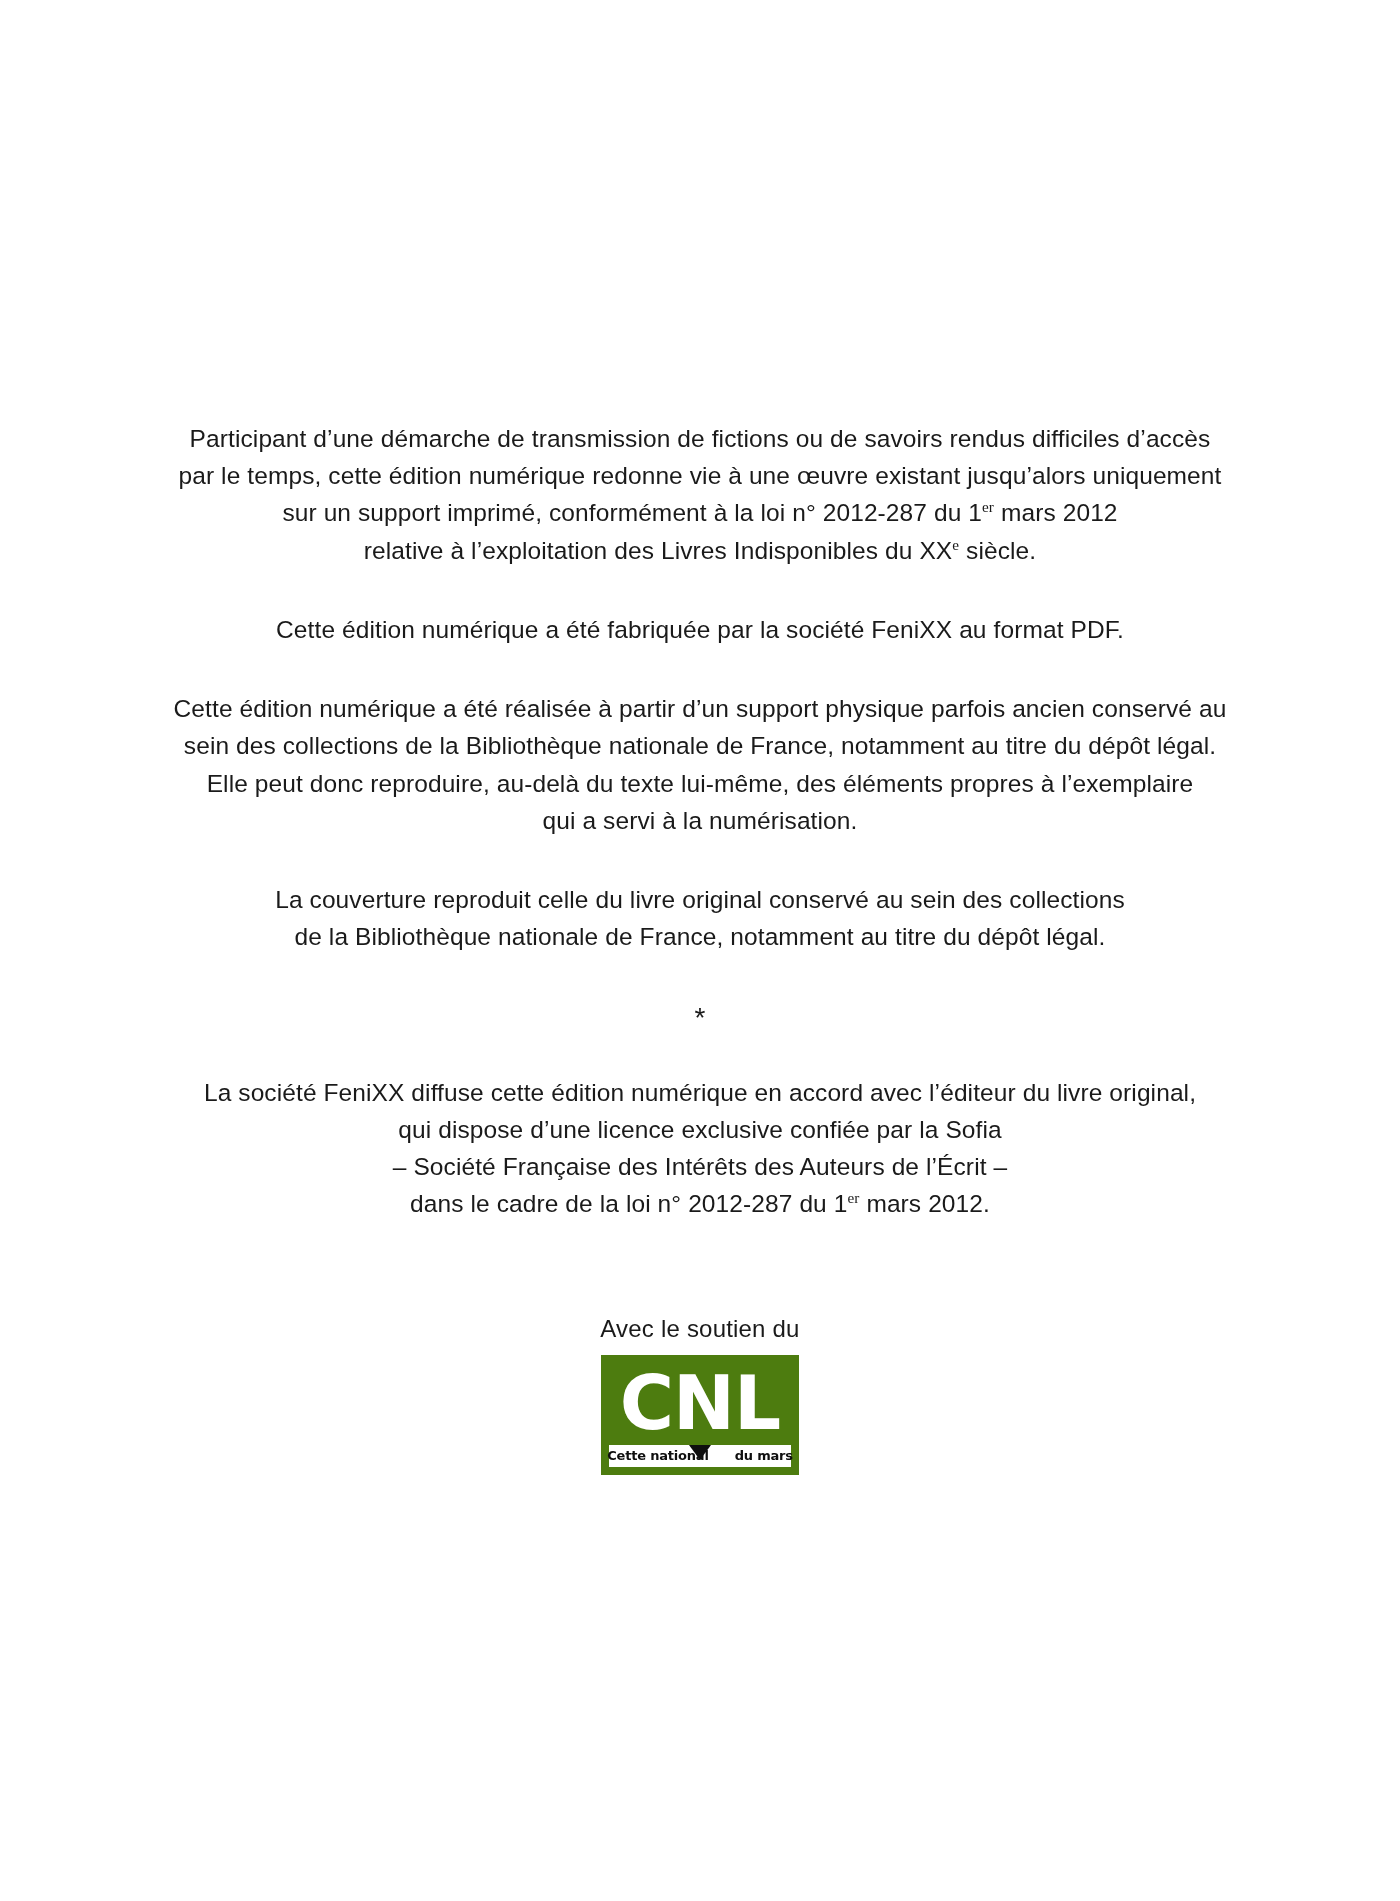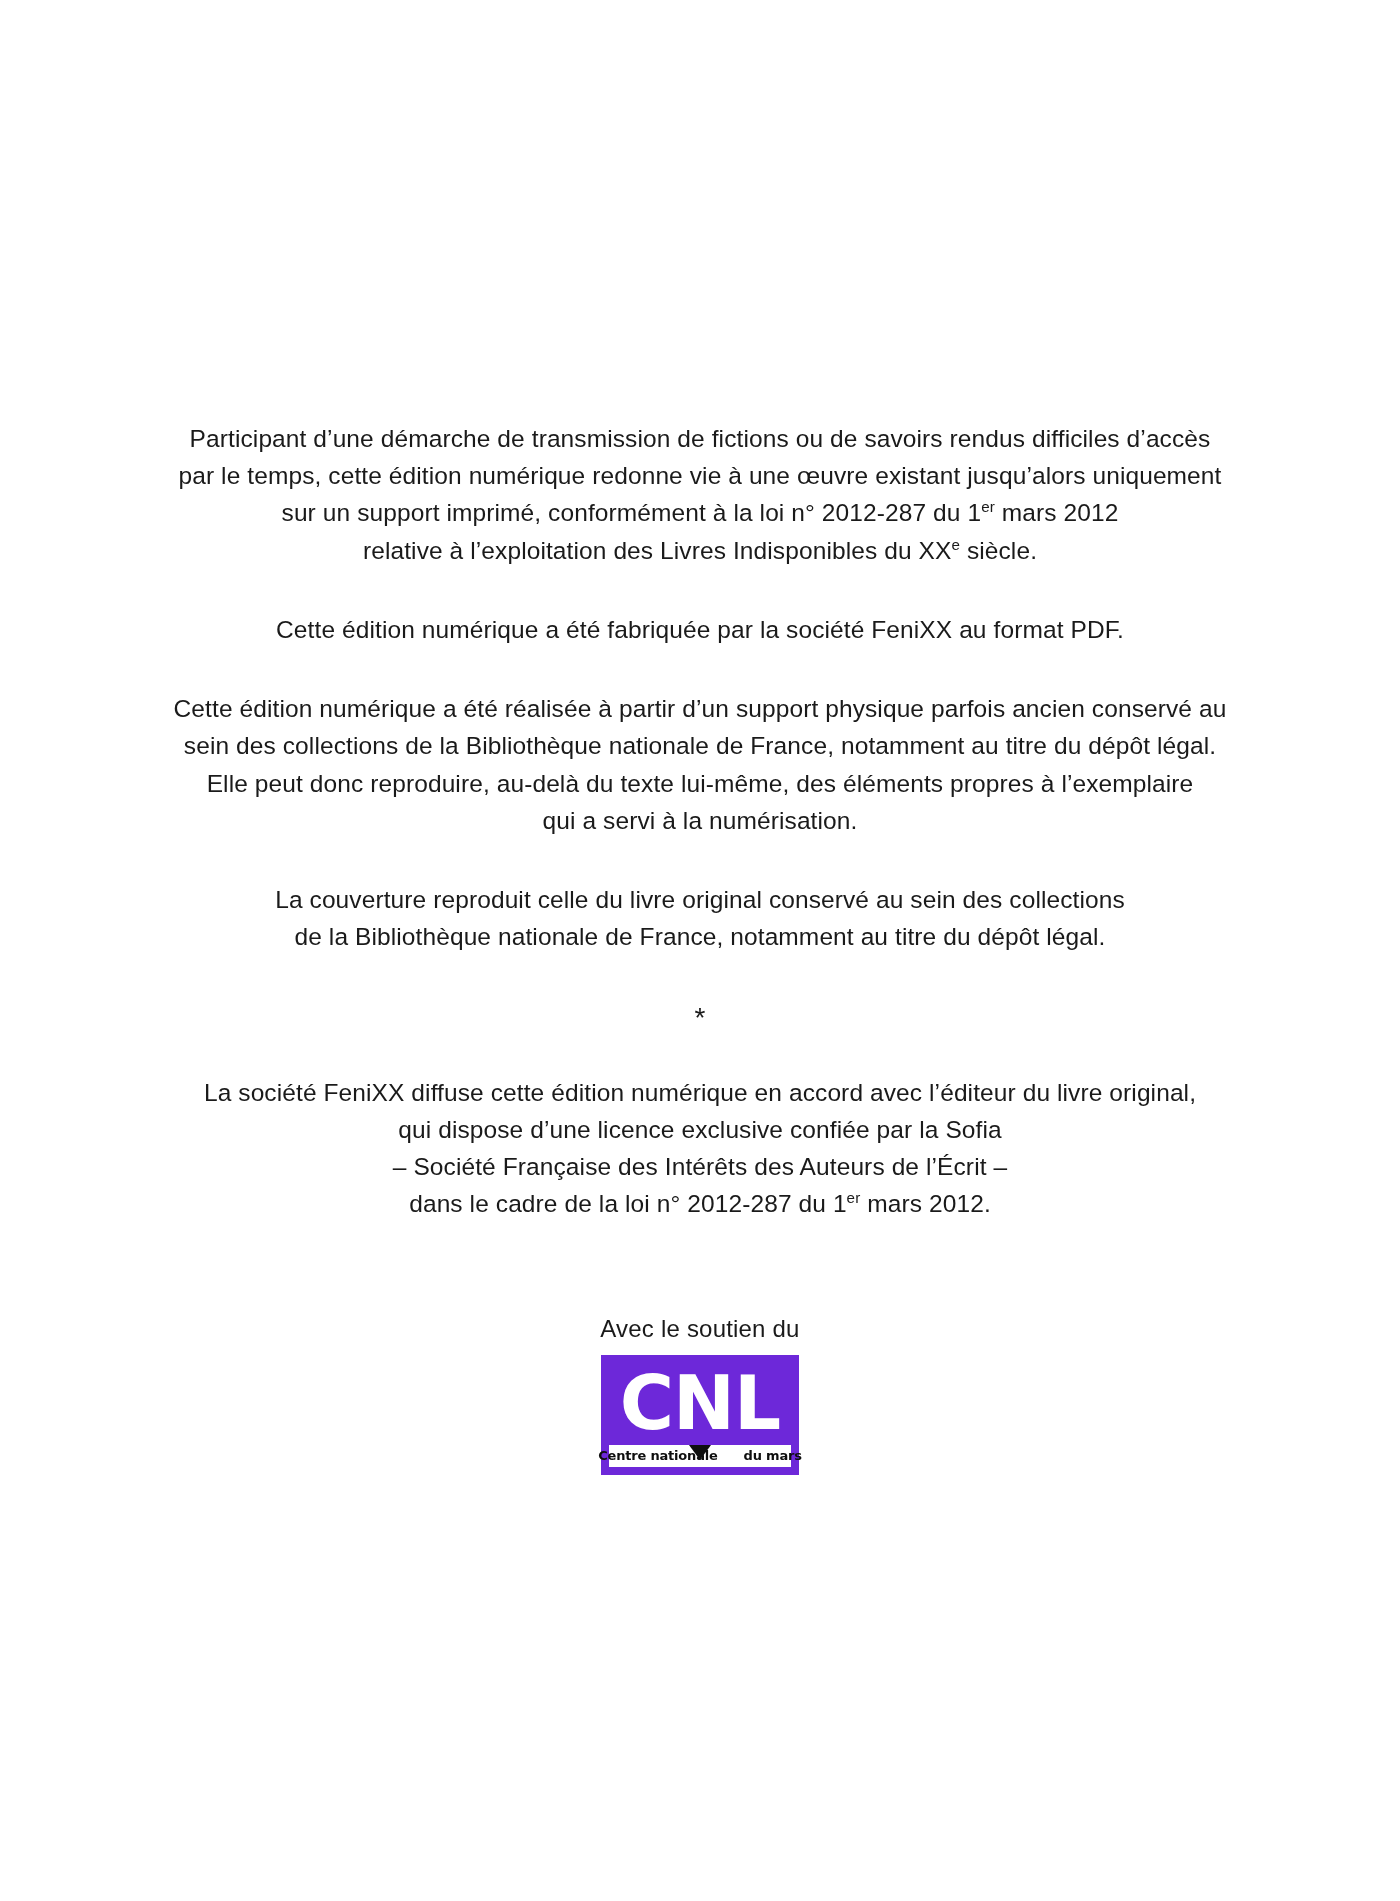--- a/index.html
+++ b/index.html
@@ -55,36 +55,37 @@
     line-height: 1;
     margin-top: 48px;
     margin-bottom: 8px;
     text-align: center;
   }
 
   sup {
     font-size: 0.62em;
     vertical-align: super;
     line-height: 0;
+    font-family: Liberation Serif, serif;
   }
 
   .logo-block {
     margin-top: 92px;
     text-align: center;
   }
 
   .logo-caption {
     font-size: 24px;
     letter-spacing: 0.2px;
     margin-bottom: 12px;
   }
 
   .cnl-logo {
     display: inline-block;
-    background: #6d28d9;
+    background: #4d7c0f;
     width: 198px;
     padding: 14px 0 0 0;
     position: relative;
   }
 
   .cnl-letters {
     color: #ffffff;
     font-family: "DejaVu Sans", sans-serif;
     font-weight: bold;
     font-size: 74px;
@@ -148,20 +149,20 @@
 
     <div class="asterisk">*</div>
 
     <p class="para spaced-more">La société FeniXX diffuse cette édition numérique en accord avec l’éditeur du livre original,<br>qui dispose d’une licence exclusive confiée par la Sofia<br>– Société Française des Intérêts des Auteurs de l’Écrit –<br>dans le cadre de la loi n° 2012-287 du 1<sup>er</sup> mars 2012.</p>
 
     <div class="logo-block">
       <div class="logo-caption">Avec le soutien du</div>
       <div class="cnl-logo">
         <div class="cnl-letters">CNL</div>
         <div class="cnl-strip">
-          <span class="cnl-strip-text"><span>Centre nationale</span><span class="gap"></span><span>du mars</span></span>
+          <span class="cnl-strip-text"><span>Cette national</span><span class="gap"></span><span>du mars</span></span>
           <span class="cnl-tri"></span>
         </div>
       </div>
     </div>
 
   </div>
 </div>
 
 </body></html>

